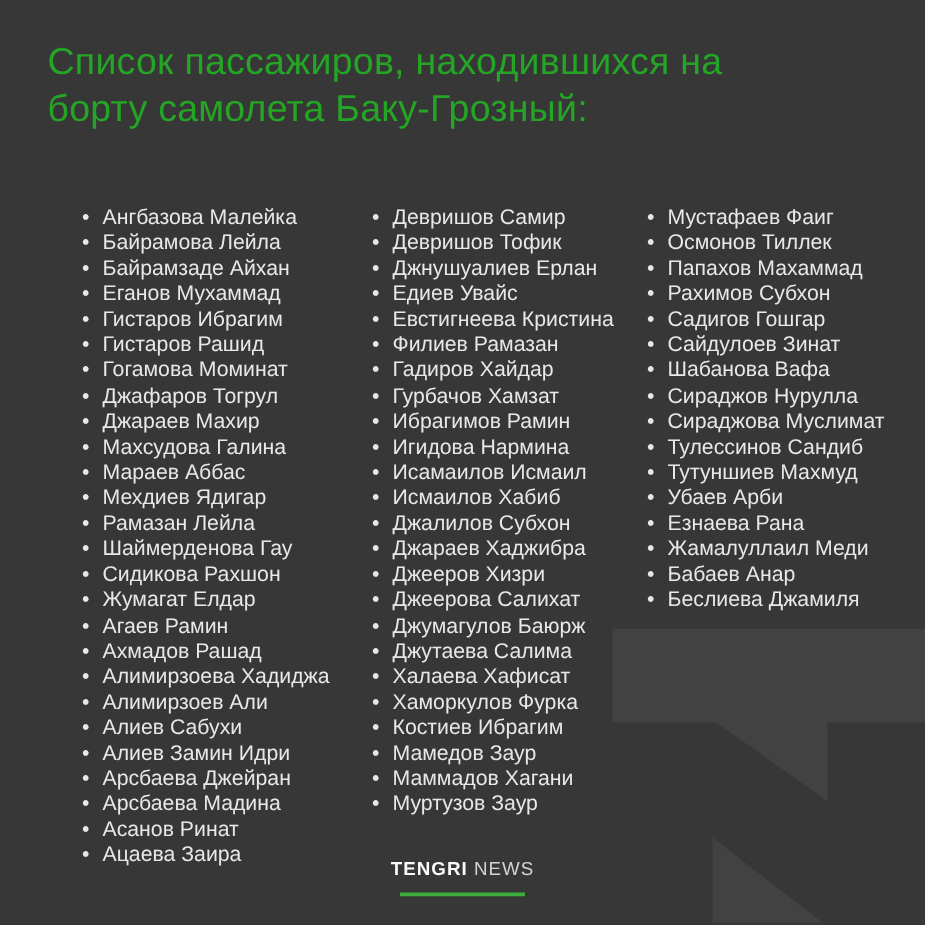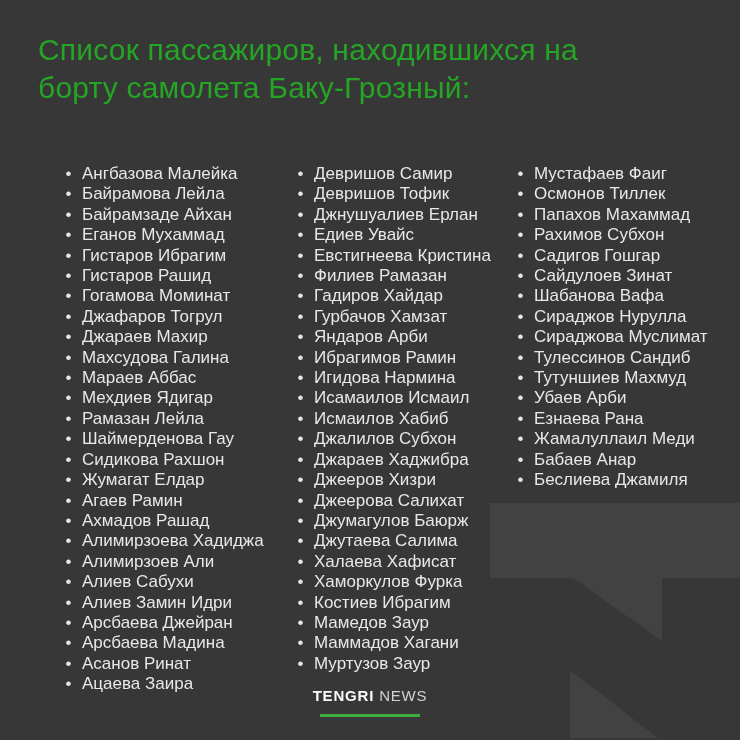--- a/index.html
+++ b/index.html
@@ -99,21 +99,20 @@
 
 <ul id="col2" class="passenger-col">
     <li>Девришов Самир</li>
     <li>Девришов Тофик</li>
     <li>Джнушуалиев Ерлан</li>
     <li>Едиев Увайс</li>
     <li>Евстигнеева Кристина</li>
     <li>Филиев Рамазан</li>
     <li>Гадиров Хайдар</li>
     <li>Гурбачов Хамзат</li>
-    <li>Яндаров Арби</li>
     <li>Ибрагимов Рамин</li>
     <li>Игидова Нармина</li>
     <li>Исамаилов Исмаил</li>
     <li>Исмаилов Хабиб</li>
     <li>Джалилов Субхон</li>
     <li>Джараев Хаджибра</li>
     <li>Джееров Хизри</li>
     <li>Джеерова Салихат</li>
     <li>Джумагулов Баюрж</li>
     <li>Джутаева Салима</li>

